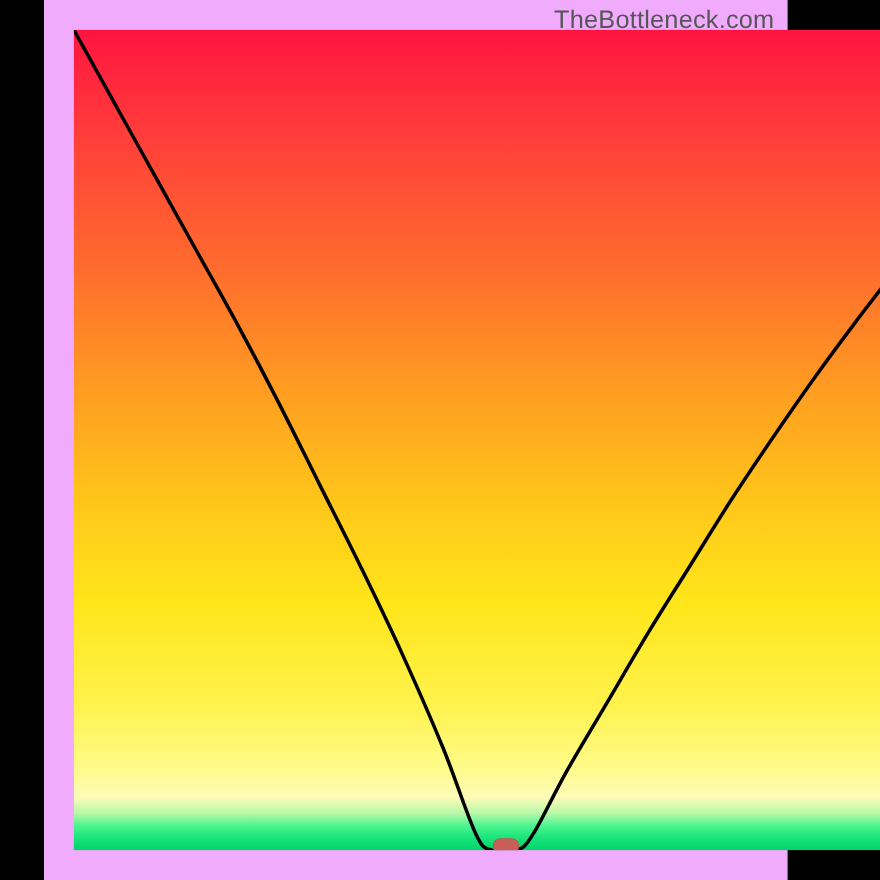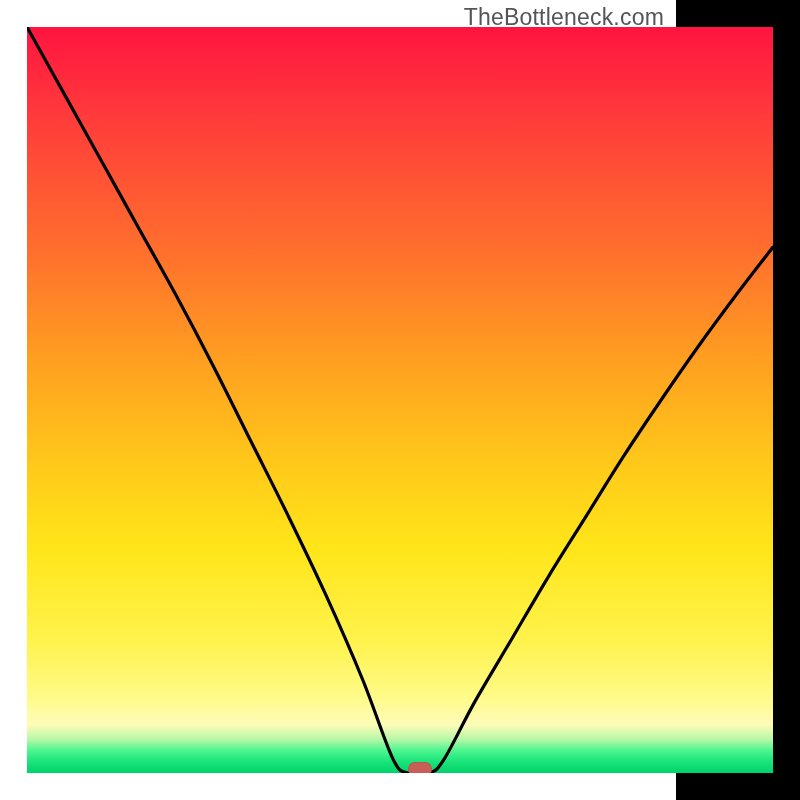--- a/index.html
+++ b/index.html
@@ -8,21 +8,22 @@
     width: 800px;
     height: 800px;
     background: #000;
     font-family: Arial, Helvetica, sans-serif;
     overflow: hidden;
   }
   .frame {
     position: relative;
     width: 676px;
     height: 800px;
-    background: #ffffff;
+    background: #f0abfc;
+    margin-left: 40px;
   }
   .watermark {
     position: absolute;
     top: 4px;
     right: 12px;
     color: #555;
     font-size: 23px;
     font-weight: 500;
     letter-spacing: 0.2px;
     z-index: 3;

